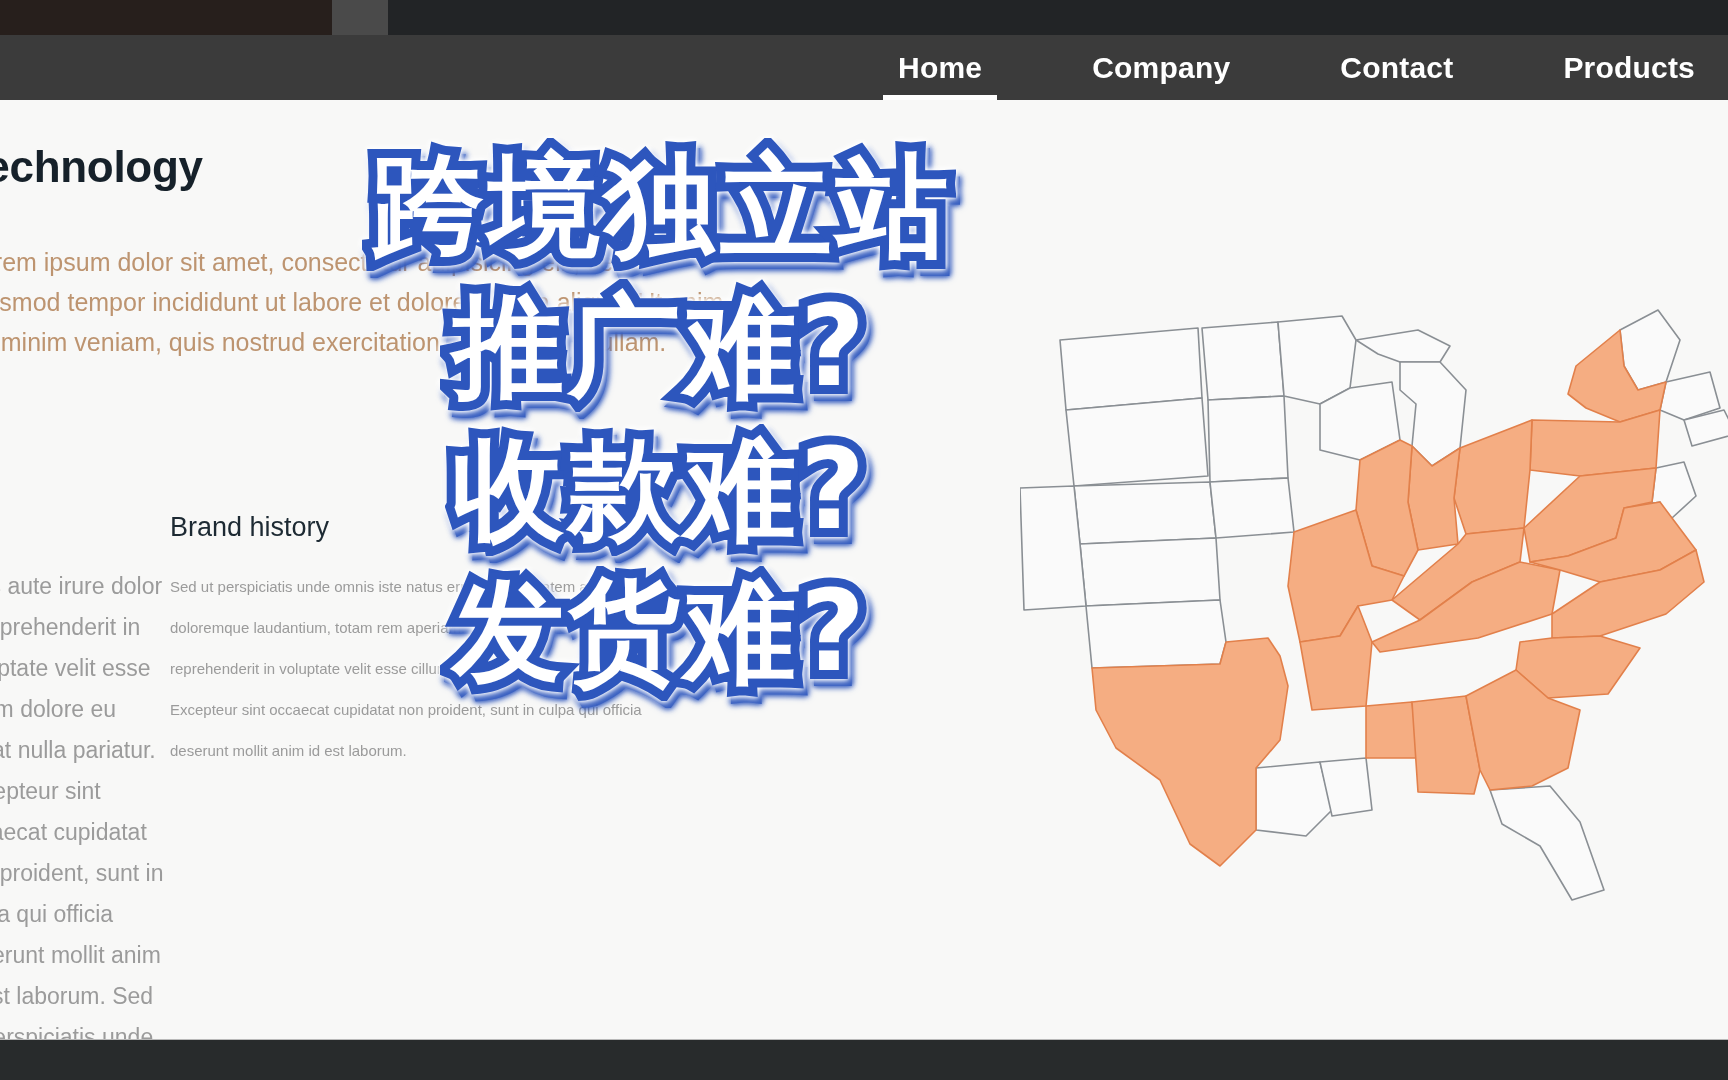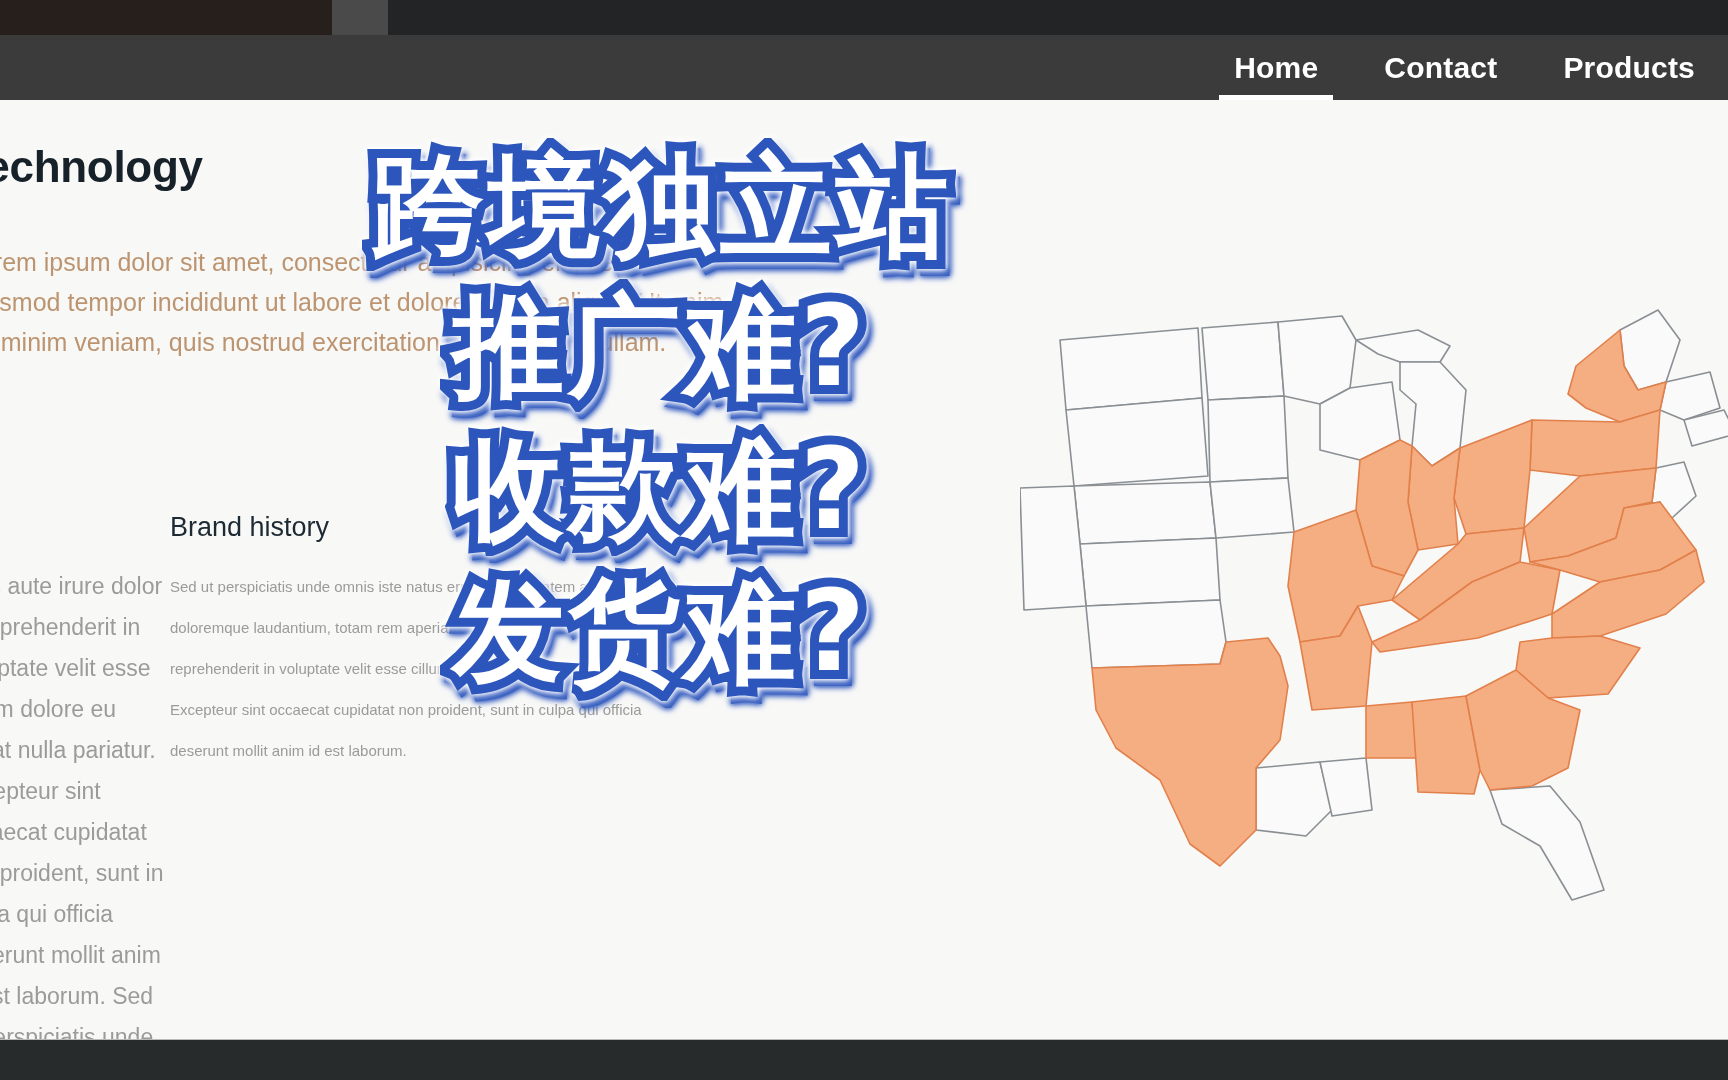--- a/index.html
+++ b/index.html
@@ -42,20 +42,21 @@
   .site-header {
     position: absolute; left: 0; top: 35px;
     width: 1728px; height: 65px;
     background: #3b3b3b;
   }
   .nav {
     position: absolute; right: 0; top: 0;
     height: 65px;
     display: flex;
     align-items: center;
+    gap: 44px;
   }
   .nav-item {
     position: relative;
     color: #ffffff;
     font-size: 30px;
     font-weight: bold;
     letter-spacing: 0.2px;
     padding: 0 33px;
     height: 65px;
     display: flex;
@@ -198,20 +199,23 @@
   <div class="chrome-strip">
     <div class="chrome-tabstrip"></div>
     <div class="chrome-tab-gap"></div>
     <div class="chrome-tabstrip-b"></div>
   </div>
 
   <div class="site-header">
     <nav class="nav">
       <div class="nav-item active">
         <span>Home</span>
+      </div>
+      <div class="nav-item">
+        <span>Company</span>
       </div>
       <div class="nav-item">
         <span>Contact</span>
       </div>
       <div class="nav-item">
         <span>Products</span>
       </div>
     </nav>
   </div>
 

